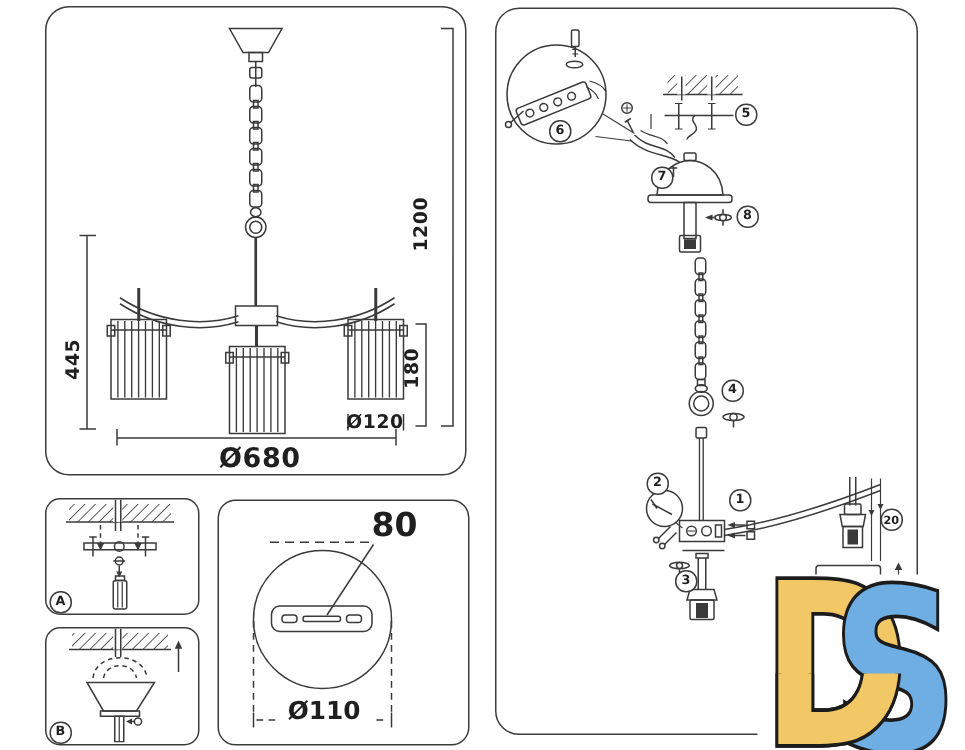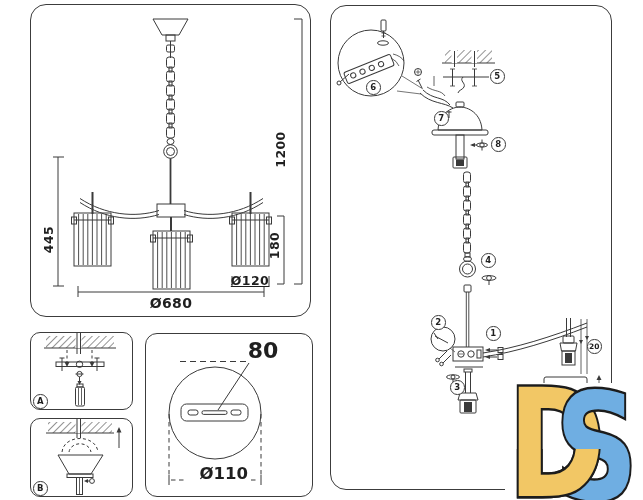--- a/index.html
+++ b/index.html
@@ -13,21 +13,21 @@
   #plate-panel{left:145px;top:333px;width:168px;height:164px;border-radius:12px;}
   #install-panel{left:330px;top:5px;width:282px;height:485px;border-radius:16px;}
   .dim{position:absolute;font-size:12.5px;font-weight:600;letter-spacing:.4px;
        text-align:center;white-space:nowrap;}
   .rot{transform:rotate(-90deg);}
   .badge{position:absolute;width:14.5px;height:14.5px;border:1.2px solid #3c3c3c;
          border-radius:50%;background:#fff;font-size:8.5px;font-weight:600;
          display:flex;align-items:center;justify-content:center;box-sizing:border-box;}
   #lbl-80{position:absolute;left:96px;top:4px;width:42px;font-size:22px;font-weight:600;text-align:center;}
   #lbl-110{position:absolute;left:38px;top:130px;width:64px;font-size:16.5px;font-weight:600;
-           text-align:right;background:#fff;}
+           text-align:center;background:#fff;}
   #logo{position:absolute;left:505px;top:383px;width:138px;height:117px;background:#fff;z-index:5;}
 </style>
 </head>
 <body>
 
 <div id="canvas">
 
   <div class="panel" id="spec-panel">
     <svg width="281" height="313" viewBox="0 0 281 313" fill="none" stroke="#3a3a3a" stroke-width="1">
 
@@ -110,22 +110,22 @@
       <polyline points="246,211 253,211 253,279 246,279"></polyline>
       <line x1="201" y1="271" x2="201" y2="282"></line>
         <line x1="238" y1="271" x2="238" y2="282"></line>
       <line x1="47" y1="287" x2="233" y2="287"></line>
       <line x1="47" y1="281" x2="47" y2="292"></line>
         <line x1="233" y1="281" x2="233" y2="292"></line>
     </svg>
     <span class="dim rot" style="left:-4px;top:227px;width:42px;">445</span>
     <span class="dim rot" style="left:226px;top:137px;width:46px;">1200</span>
     <span class="dim rot" style="left:224px;top:233px;width:38px;">180</span>
-    <span class="dim" style="left:197px;top:268px;width:44px;text-decoration:underline;">Ø120</span>
-    <span class="dim" style="left:115px;top:290px;width:50px;font-size:14px;">Ø680</span>
+    <span class="dim" style="left:197px;top:268px;width:44px;">Ø120</span>
+    <span class="dim" style="left:115px;top:290px;width:50px;font-size:18px;">Ø680</span>
   </div>
 
   <div class="panel" id="panel-a">
     <svg width="100" height="75" viewBox="0 0 100 75" fill="none" stroke="#3a3a3a" stroke-width="1">
       <defs>
         <pattern id="hA" width="5" height="5" patternUnits="userSpaceOnUse" patternTransform="rotate(45)">
           <line x1="0" y1="0" x2="0" y2="5" stroke="#3a3a3a" stroke-width="1.1"></line>
         </pattern>
       </defs>
       <rect x="15" y="3" width="68" height="12" fill="url(#hA)" stroke="none"></rect>

